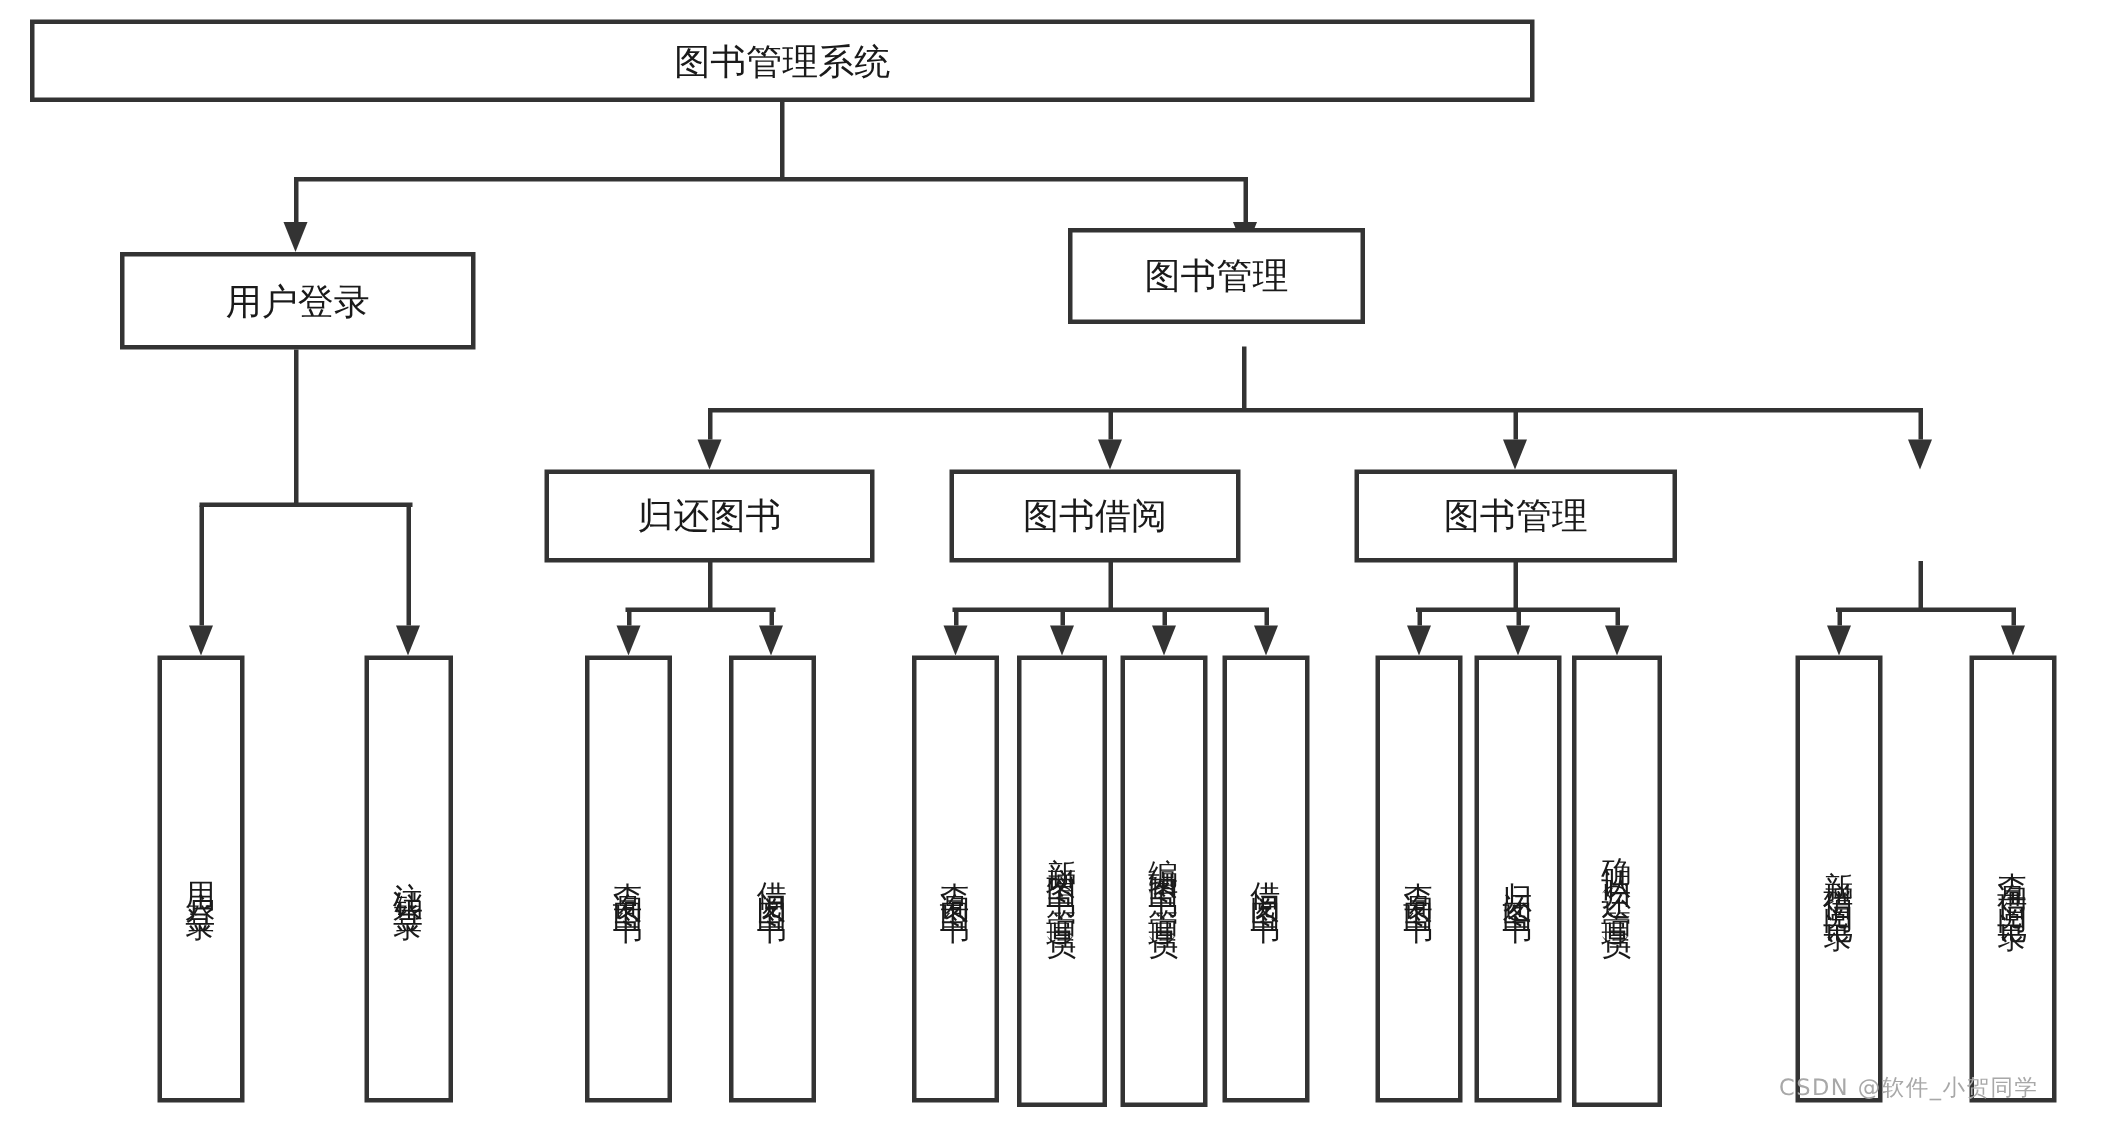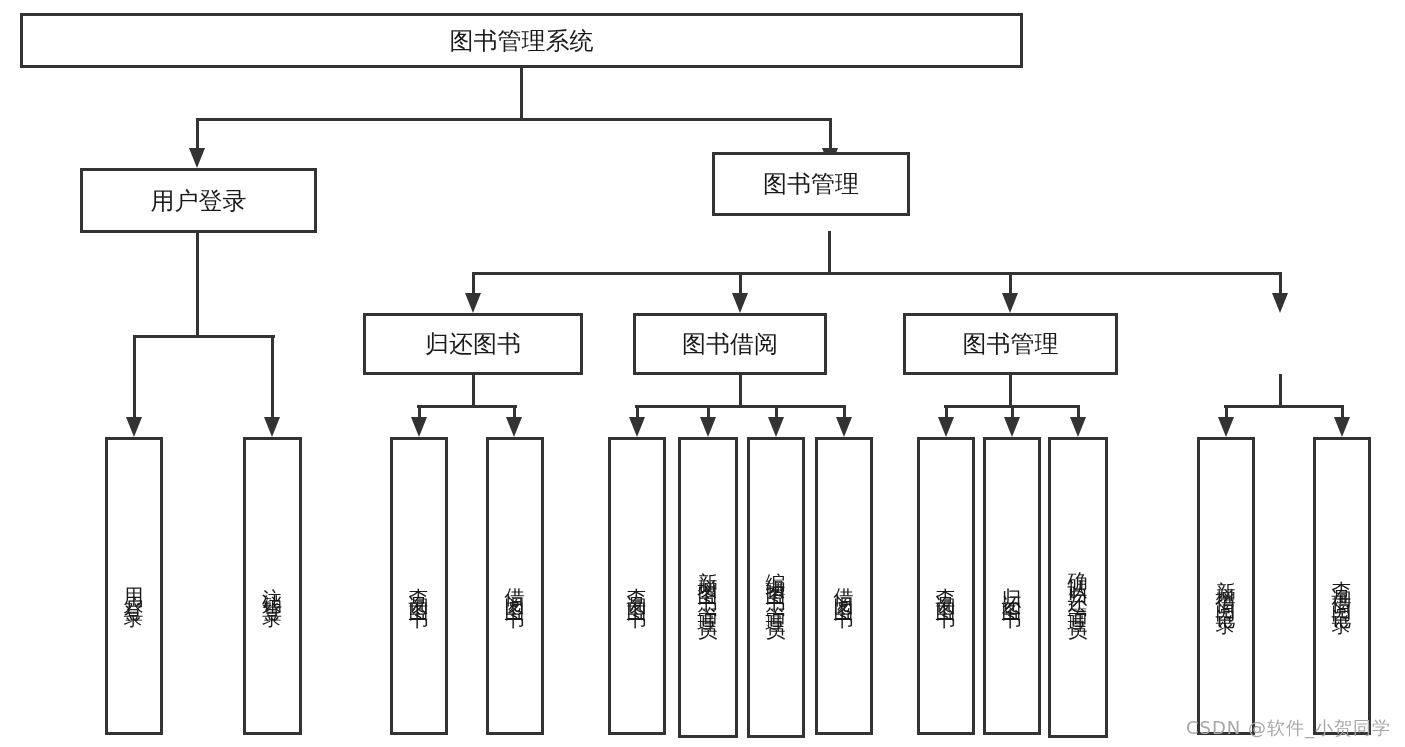--- a/index.html
+++ b/index.html
@@ -35,21 +35,21 @@
     position: absolute;
     width: 0; height: 0;
     border-left: 8px solid transparent;
     border-right: 8px solid transparent;
     border-top: 20px solid #333333;
   }
   .watermark {
     position: absolute;
     left: 1186px;
     top: 716px;
-    font-size: 18px;
+    font-size: 15px;
     letter-spacing: 1px;
     color: #a8a8a8;
     z-index: 5;
     white-space: nowrap;
   }
 </style>
 </head>
 <body>
 
 <div class="canvas">

